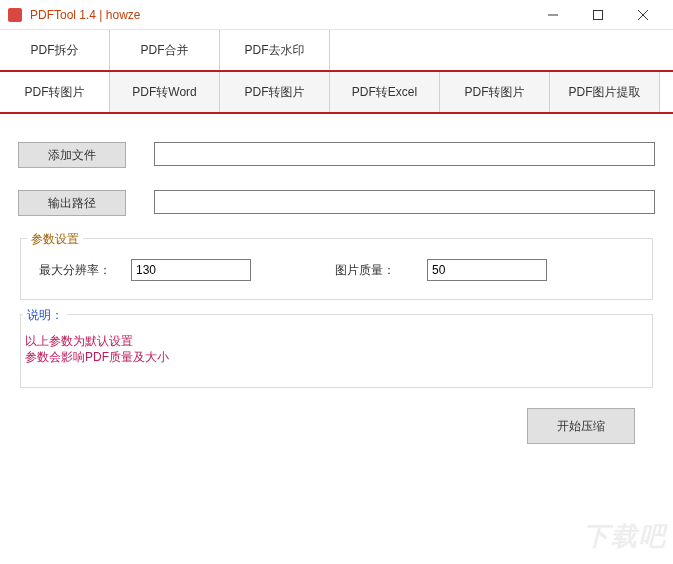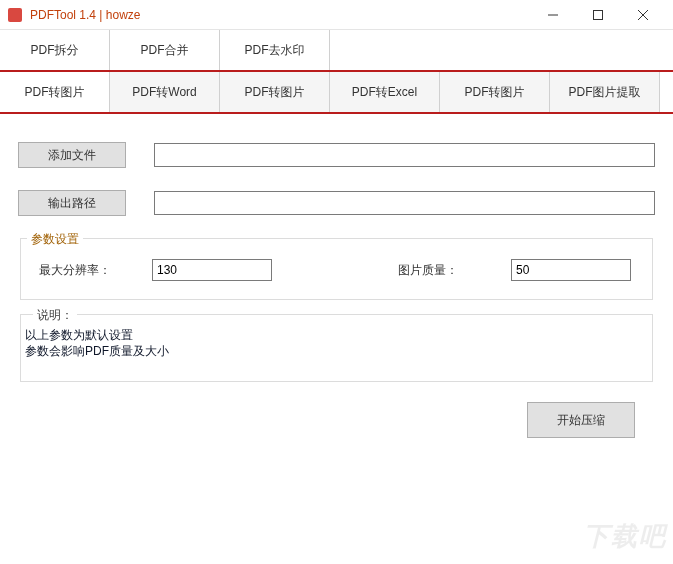--- a/index.html
+++ b/index.html
@@ -7,31 +7,31 @@
 .titlebar{height:30px;border-bottom:1px solid #e5e5e5;display:flex;align-items:center;padding:0 8px;background:#fff}
 .app-icon{width:14px;height:14px;background:#d94840;border-radius:2px;margin-right:8px}
 .title-text{flex:1;color:#c2410c}
 .win-controls{display:flex;gap:0}
 .win-btn{width:45px;height:28px;display:flex;align-items:center;justify-content:center;cursor:pointer;color:#333}
 .tabs-row{display:flex;border-bottom:2px solid #b91c1c;background:#fff}
 .tabs-row .tab{width:110px;height:40px;display:flex;align-items:center;justify-content:center;border-right:1px solid #d0d0d0;cursor:pointer;color:#333;background:#fff}
 .tabs-row.row2 .tab{width:110px}
 .tabs-row .tab.inactive{background:#f5f5f5}
 .content{padding:28px 18px 10px 18px}
-.form-row{display:flex;align-items:center;margin-bottom:22px}
+.form-row{display:flex;margin-bottom:22px}
 .btn{width:108px;height:26px;border:1px solid #adadad;background:#e1e1e1;cursor:pointer;display:flex;align-items:center;justify-content:center;color:#333}
 .text-field{height:24px;border:1px solid #7a7a7a;background:#fff;flex:1;margin-left:28px;padding:0 4px}
 .fieldset{border:1px solid #dcdcdc;margin:8px 2px 14px 2px;padding:20px 18px 18px 18px;position:relative}
 .fieldset-legend{position:absolute;top:-8px;left:6px;background:#fff;padding:0 4px;color:#a16207}
-.params-row{display:flex;align-items:center;gap:33px}
+.params-row{display:flex;align-items:center;gap:12px}
 .param-label{color:#333;width:80px}
 .param-input{width:120px;height:22px;border:1px solid #7a7a7a;padding:0 4px;background:#fff}
 .desc-block{border:1px solid #dcdcdc;margin:0 2px;padding:2px 4px 22px 4px;position:relative}
-.desc-legend{position:absolute;top:-8px;left:12px;background:#fff;padding:0 4px;color:#404040}
-.desc-text{color:#0f172a;line-height:1.35;margin-top:10px}
+.desc-legend{position:absolute;top:-8px;left:2px;background:#fff;padding:0 4px;color:#1d4ed8}
+.desc-text{color:#be185d;line-height:1.35;margin-top:16px}
 .action-row{display:flex;justify-content:flex-end;padding:20px 20px 0 0}
 .action-btn{width:108px;height:36px;border:1px solid #adadad;background:#e1e1e1;cursor:pointer;display:flex;align-items:center;justify-content:center;color:#333}
 .watermark{position:absolute;right:6px;bottom:10px;font-size:26px;color:rgba(0,0,0,0.07);font-weight:bold;font-style:italic;letter-spacing:2px;pointer-events:none}
 </style>
 </head>
 <body>
 
 <div class="titlebar">
   <div class="app-icon"></div>
   <div class="title-text">PDFTool 1.4 |  howze</div>

